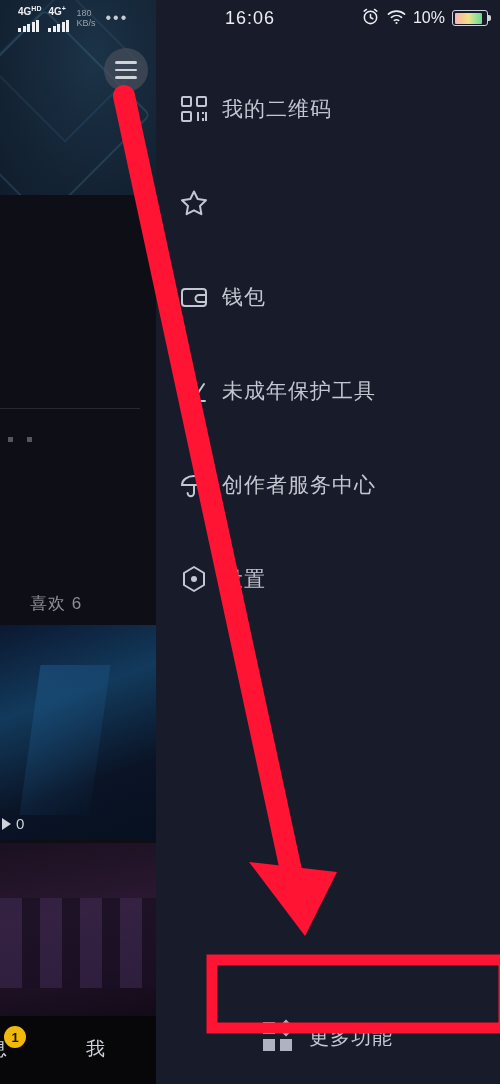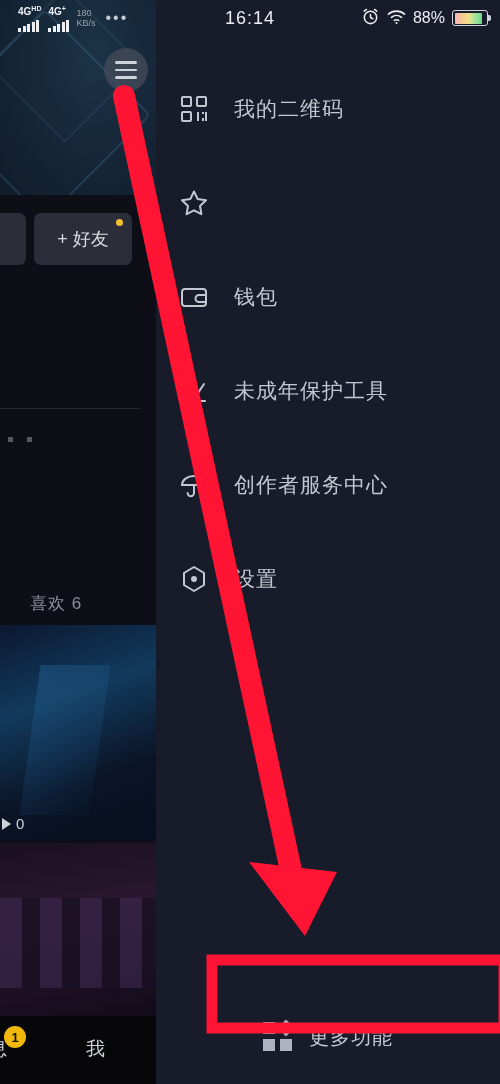--- a/index.html
+++ b/index.html
@@ -155,21 +155,21 @@
     position: relative; height: 94px;
     display: flex; align-items: center; padding-left: 22px;
   }
   .menu-icon {
     width: 32px; height: 32px;
     display: flex; align-items: center; justify-content: center;
     flex: 0 0 32px;
   }
   .menu-icon svg { display: block; }
   .menu-label {
-    margin-left: 24px;
+    margin-left: 12px;
     color: #c3c7d1; font-size: 21px; letter-spacing: 1px;
   }
 
   .more-row {
     position: absolute; left: 0; bottom: 32px; width: 344px;
     display: flex; align-items: center; justify-content: center; gap: 16px;
   }
   .more-label { color: #c3c7d1; font-size: 20px; letter-spacing: 1px; }
   .grid-icon { width: 30px; height: 30px; position: relative; }
   .grid-icon span {
@@ -251,27 +251,20 @@
     <div class="profile-hero">
       <div class="hero-shape"></div>
       <div class="hero-shape2"></div>
       <div class="hamburger">
         <i></i>
         <i></i>
         <i></i>
       </div>
     </div>
 
-    <div class="btn-row">
-      <div class="pill pill-a"></div>
-      <div class="pill pill-b">
-        <span>+ 好友</span>
-        <span class="pill-dot"></span>
-      </div>
-    </div>
 
     <div class="tab-underline"></div>
     <div class="tab-dots">
       <span></span>
       <span></span>
     </div>
 
     <div class="likes-label">喜欢 6</div>
 
     <div class="thumb thumb-1">
@@ -395,40 +388,40 @@
             <i></i>
           </span>
       </span>
       <span class="netspd">
         <span>180</span>
         <span>KB/s</span>
       </span>
       <span class="dots3">•••</span>
     </div>
 
-    <div class="sb-time">16:14</div>
+    <div class="sb-time">16:06</div>
 
     <div class="sb-right">
       <span>
         <svg width="19" height="19" viewBox="0 0 20 20" fill="none" stroke="#eceef2" stroke-width="1.6" stroke-linecap="round">
           <circle cx="10" cy="11" r="6.5"></circle>
           <path d="M10 8 L10 11 L12.4 12.4"></path>
           <path d="M3.4 4.4 L5.8 2.6"></path>
             <path d="M16.6 4.4 L14.2 2.6"></path>
         </svg>
       </span>
       <span>
         <svg width="19" height="16" viewBox="0 0 20 16" fill="none" stroke="#eceef2" stroke-width="1.7" stroke-linecap="round">
           <path d="M1.5 5 A13 13 0 0 1 18.5 5"></path>
           <path d="M4.6 8.3 A8.6 8.6 0 0 1 15.4 8.3"></path>
           <path d="M7.7 11.6 A4.3 4.3 0 0 1 12.3 11.6"></path>
           <circle cx="10" cy="14.3" r="1.1" fill="#eceef2" stroke="none"></circle>
         </svg>
       </span>
-      <span class="pct">88%</span>
+      <span class="pct">10%</span>
       <span class="battery">
           <i></i>
         </span>
     </div>
   </div>
 
   <svg class="anno" viewBox="0 0 500 1084">
     <g>
       <path d="M124 96 L293 880" stroke="#ff1433" stroke-width="22" stroke-linecap="round" fill="none"></path>
       <polygon points="249,862 337,872 305,936" fill="#ff1433"></polygon>

